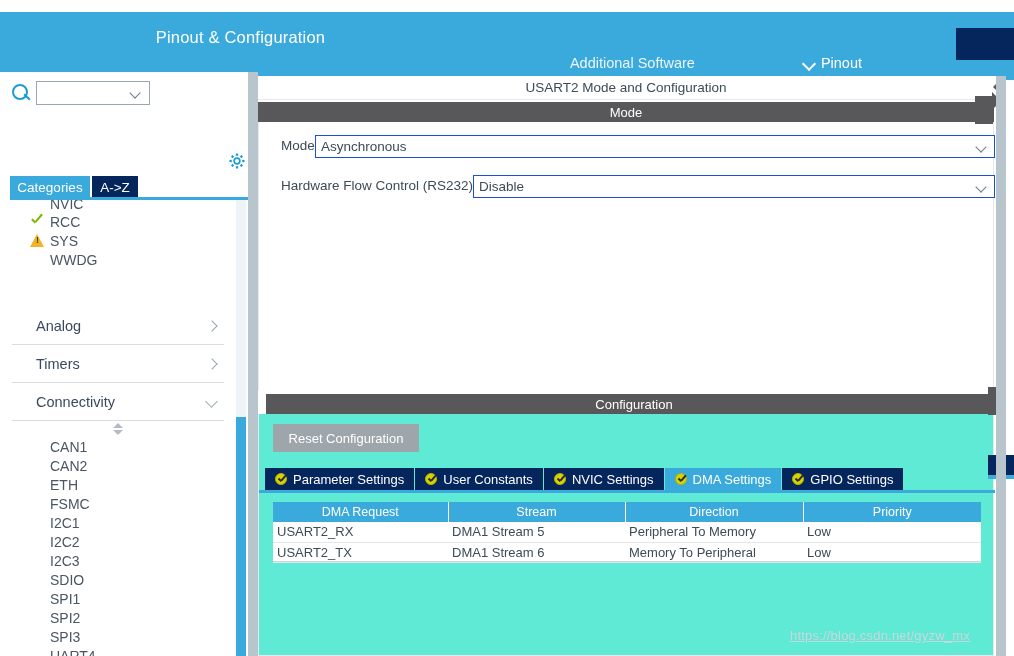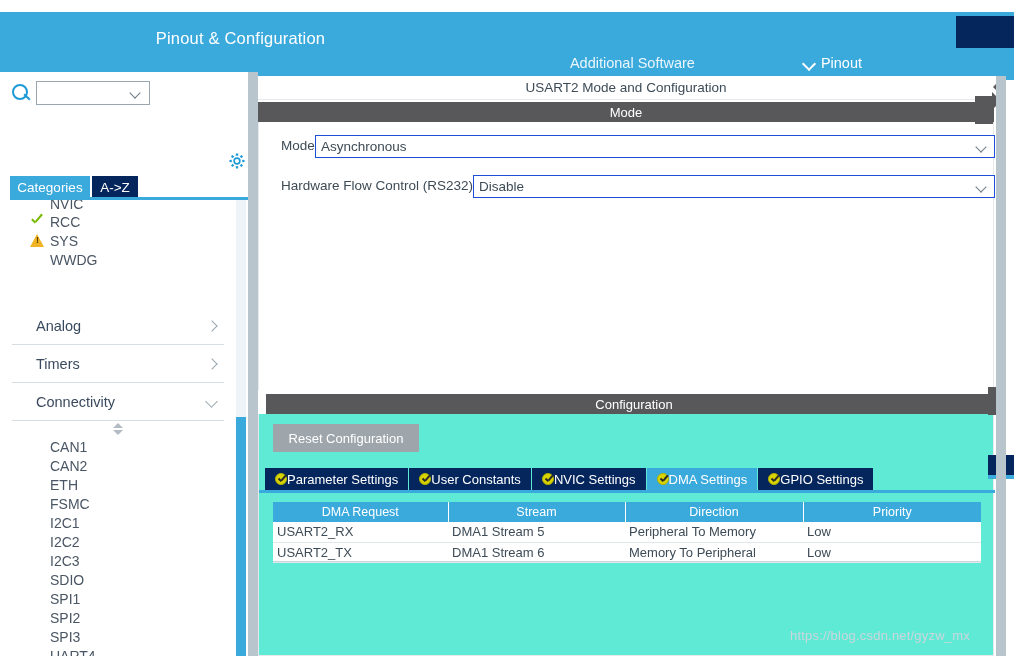--- a/index.html
+++ b/index.html
@@ -10,22 +10,22 @@
     overflow: hidden;
   }
   #app { position: relative; width: 1014px; height: 656px; background:#fff; }
 
   
   .topbar {
     position: absolute; left: 0; top: 12px; width: 1014px; height: 68px;
     background: #3aa9dc;
   }
   .toptab {
-    position: absolute; top: 4px; height: 32px;
-    display: flex; align-items: flex-end; justify-content: center;
+    position: absolute; top: 16px; height: 32px;
+    display: flex; align-items: flex-start; justify-content: center;
     color: #ffffff; font-size: 16.5px; letter-spacing: .2px;
   }
   .toptab.active { background: #3aa9dc; }
   .toptab.inactive { background: #04265c; }
   #tab-pinout { left: 0; width: 481px; }
   #tab-clock  { left: 482px; width: 473px; }
   #tab-third  { left: 956px; width: 58px; }
 
   .addsoft {
     position: absolute; top: 34px; left: 0; width: 868px; height: 34px;
@@ -224,21 +224,21 @@
     position:absolute; left:14px; top:10px; width:146px; height:28px;
     background:#9ea6ac; color:#ffffff; font-size:13px;
     display:flex; align-items:center; justify-content:center;
     border:none;
   }
   .tabstrip {
     position:absolute; left:6px; top:54px; height:22px;
     display:flex; align-items:stretch; gap:1px;
   }
   .ctab {
-    display:flex; align-items:center; padding:0 10px;
+    display:flex; align-items:center; gap:6px; padding:0 10px;
     background:#04265c; color:#ffffff; font-size:13px; white-space:nowrap;
   }
   .ctab.active { background:#3aa9dc; }
   .tab-dot {
     width:12px; height:12px; border-radius:50%;
     background:#d8d400; position:relative; flex:none;
     border:1px solid #b5b200;
   }
   .tab-dot::before{
     content:""; position:absolute; left:2px; top:5px; width:4px; height:1.8px;
@@ -301,20 +301,21 @@
   }
   .edge-navy {
     position:absolute; left:988px; top:455px; width:26px; height:20px;
     background:#04265c;
   }
 
   .watermark {
     position:absolute; left:790px; top:628px;
     font-size:13px; color:#ccd6dd; letter-spacing:.2px;
     white-space:nowrap;
+    text-decoration:underline;
   }
 </style>
 </head>
 <body>
 
 <div id="app">
 
   <div class="topbar">
     <div class="toptab active" id="tab-pinout">
       <span>Pinout &amp; Configuration</span>

